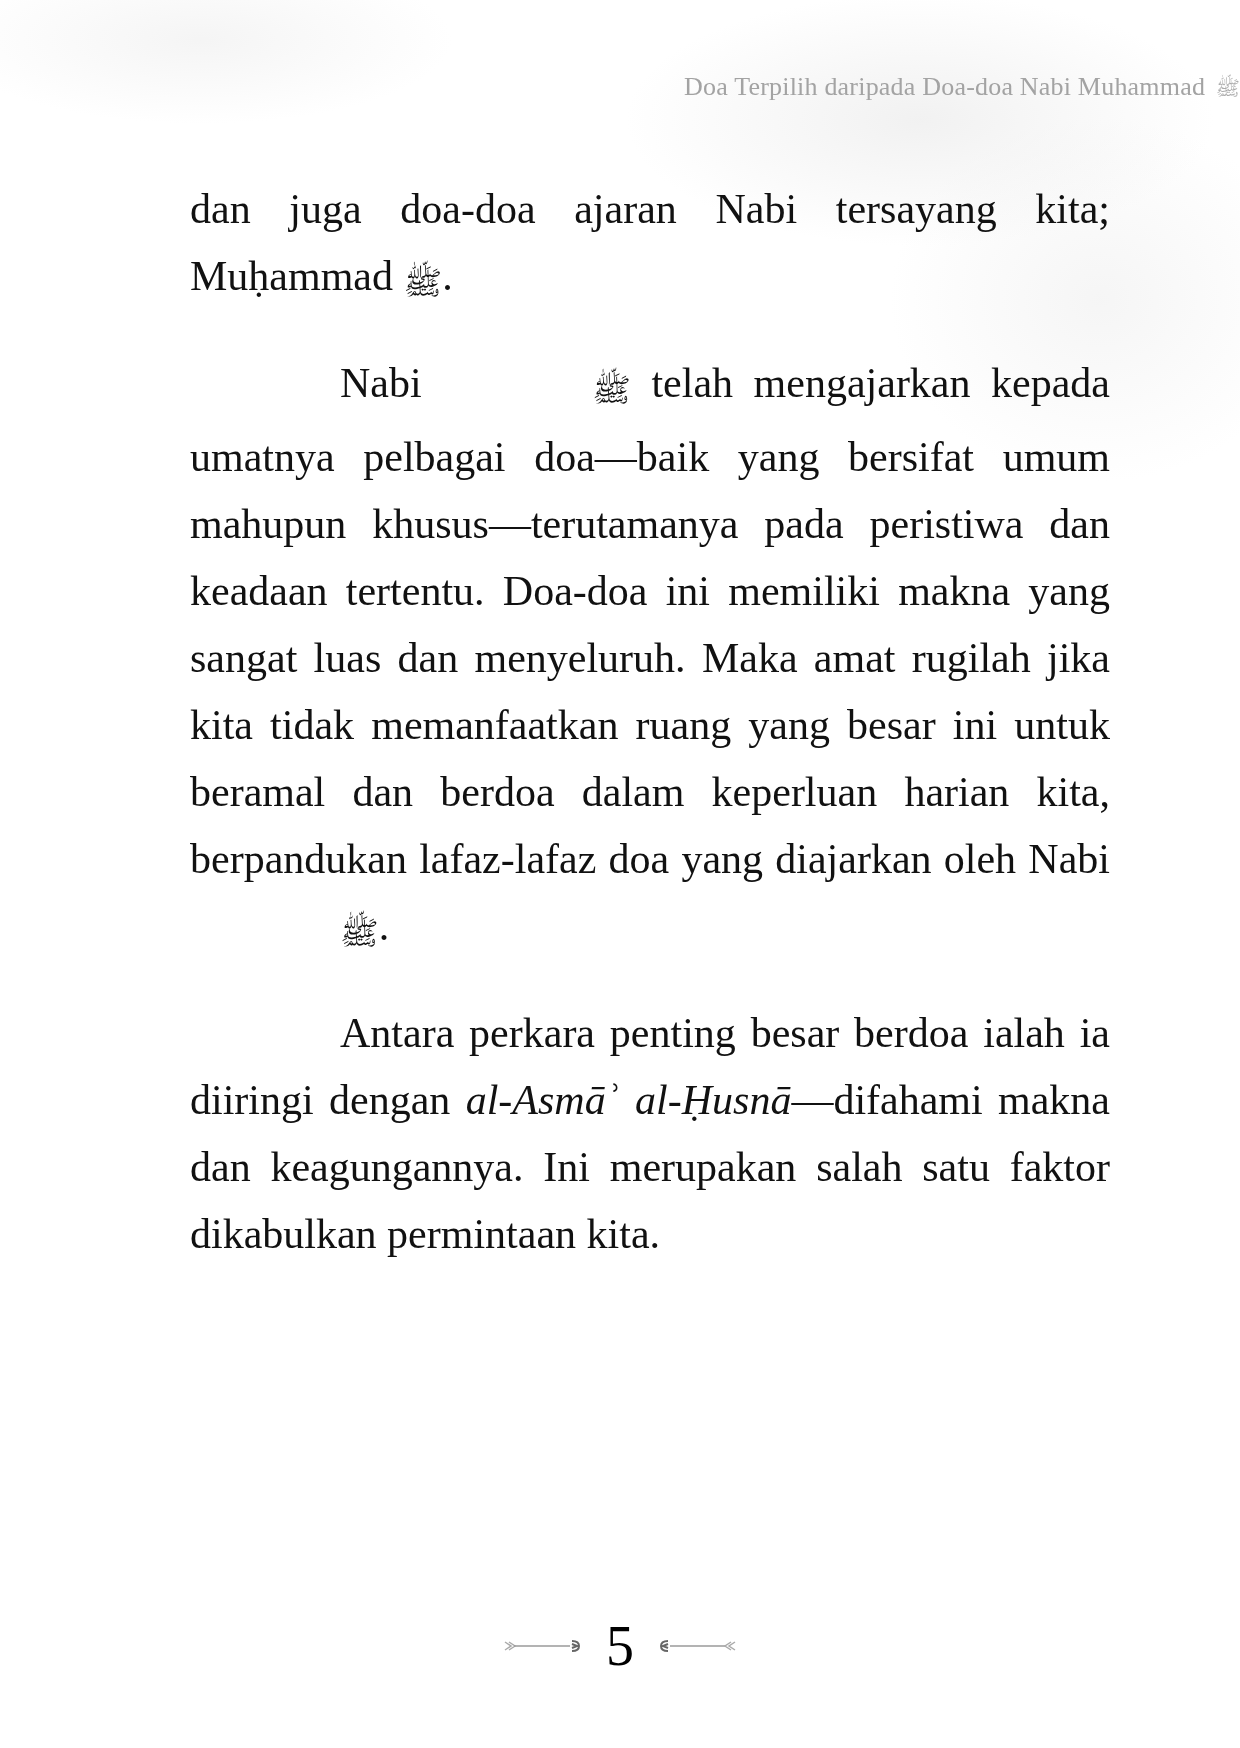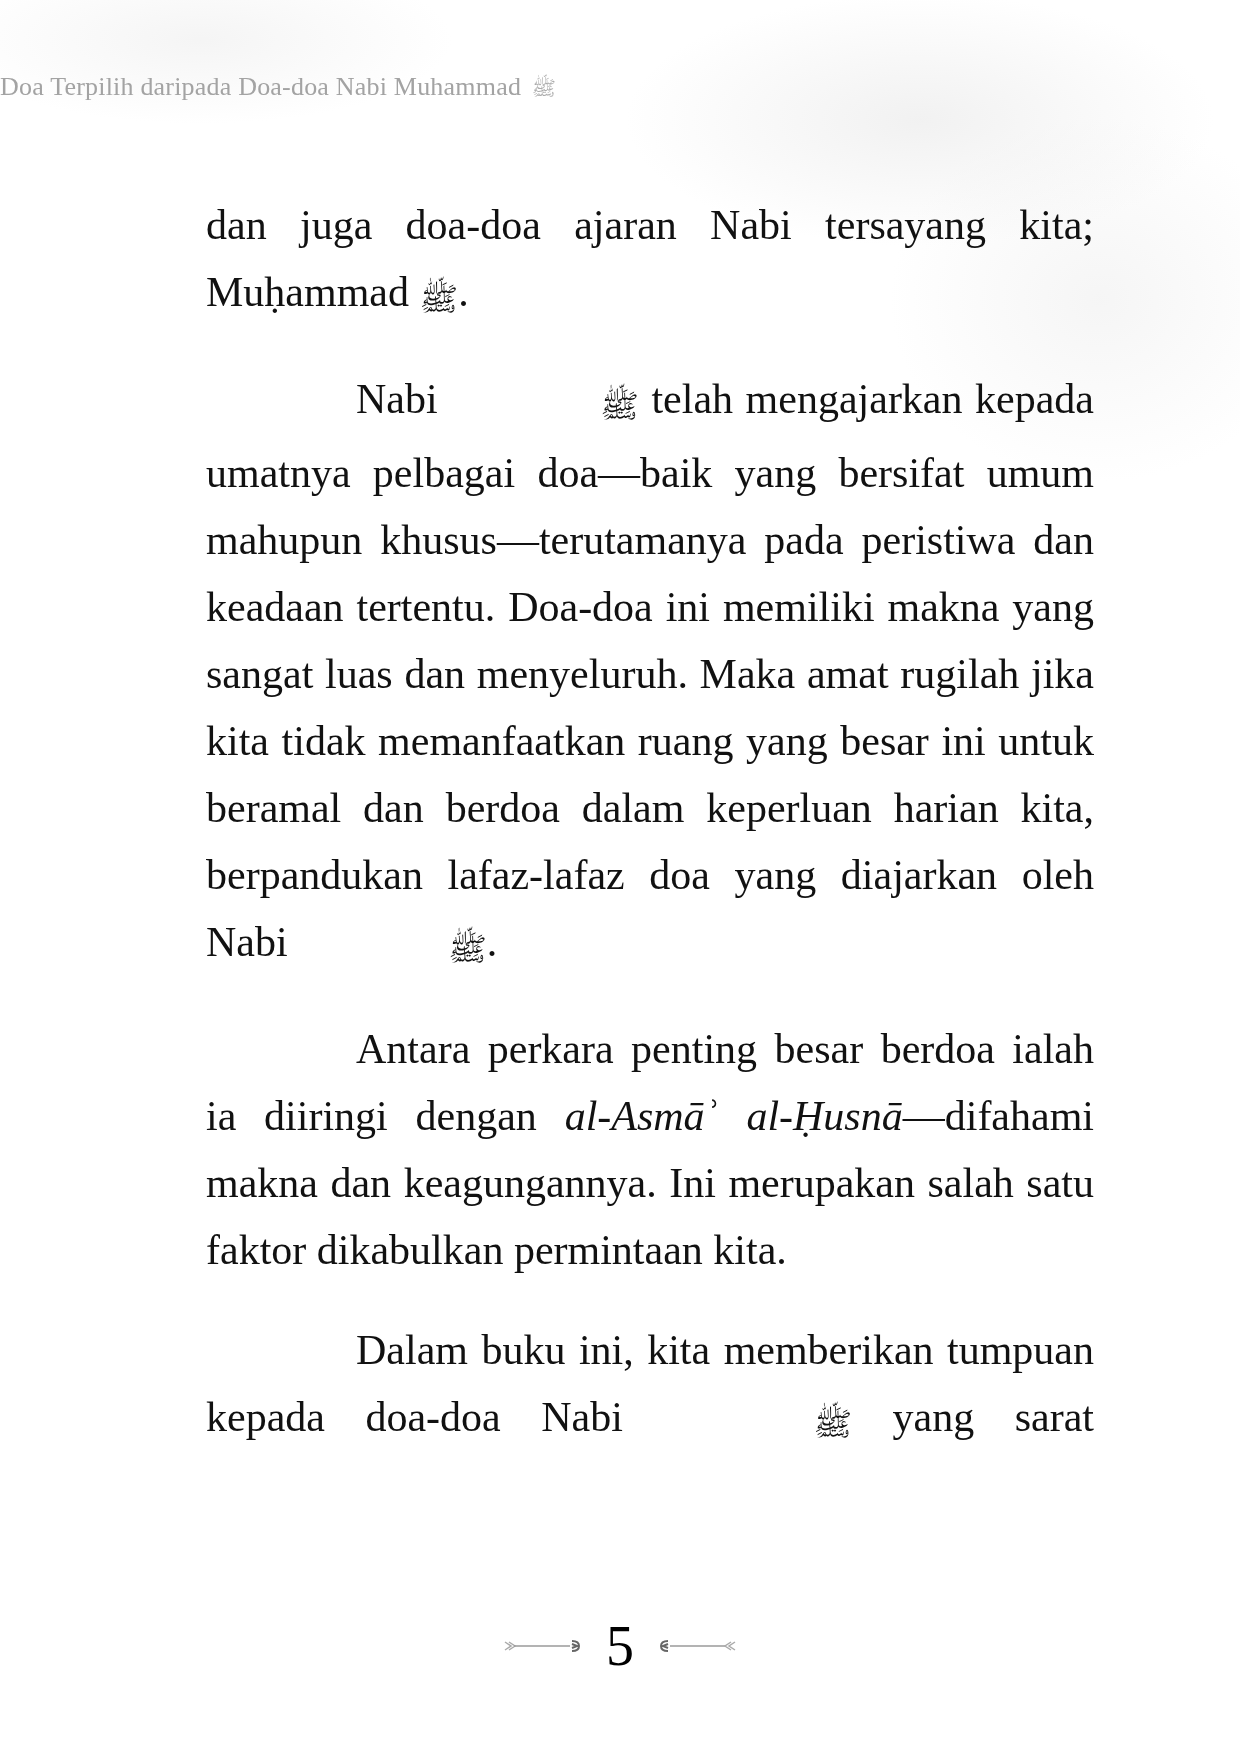--- a/index.html
+++ b/index.html
@@ -11,30 +11,30 @@
   }
   .bg-swirl {
     position: absolute; left: 0; top: 0; width: 1240px; height: 520px;
     background:
       radial-gradient(ellipse 420px 180px at 920px 120px, rgba(230,230,230,0.55), rgba(255,255,255,0) 70%),
       radial-gradient(ellipse 300px 260px at 1100px 300px, rgba(236,236,236,0.5), rgba(255,255,255,0) 70%),
       radial-gradient(ellipse 360px 120px at 200px 40px, rgba(238,238,238,0.6), rgba(255,255,255,0) 70%);
     pointer-events: none;
   }
   .running-header {
-    position: absolute; top: 72px; left: 0; width: 1240px; text-align: left;
+    position: absolute; top: 72px; left: 0; width: 1240px; text-align: right;
     font-size: 26px; color: #a3a3a3; letter-spacing: 0.2px;
     font-family: "Liberation Serif", serif;
   }
   .running-header .pbuh-small { font-size: 20px; color: #aaa; margin-left: 4px; }
   .body-text {
     position: absolute; left: 190px; width: 920px; top: 176px;
     font-size: 42px; line-height: 67px;
   }
-  .para { margin: 16px; text-align: justify; text-align-last: left; }
+  .para { margin: 0; text-align: justify; text-align-last: left; }
   .para.indent { text-indent: 150px; }
   .para + .para { margin-top: 33px; }
   .pbuh { font-size: 32px; display: inline-block; vertical-align: -4px; }
   em { }
   .folio {
     position: absolute; top: 1618px; left: 0; width: 1240px;
     display: flex; align-items: center; justify-content: center; gap: 24px;
   }
   .folio .num { font-size: 56px; color: #000; line-height: 1; }
   .orn { display: flex; align-items: center; }
@@ -53,23 +53,20 @@
 <div class="body-text">
   <p class="para">
     <span>dan juga doa-doa ajaran Nabi tersayang kita; Muḥammad </span><span class="pbuh">ﷺ</span><span>.</span>
   </p>
   <p class="para indent">
     <span>Nabi </span><span class="pbuh">ﷺ</span><span> telah mengajarkan kepada umatnya pelbagai doa—baik yang bersifat umum mahupun khusus—terutamanya pada peristiwa dan keadaan tertentu. Doa-doa ini memiliki makna yang sangat luas dan menyeluruh. Maka amat rugilah jika kita tidak memanfaatkan ruang yang besar ini untuk beramal dan berdoa dalam keperluan harian kita, berpandukan lafaz-lafaz doa yang diajarkan oleh Nabi </span><span class="pbuh">ﷺ</span><span>.</span>
   </p>
   <p class="para indent">
     <span>Antara perkara penting besar berdoa ialah ia diiringi dengan </span><em>al-Asmāʾ al-Ḥusnā</em><span>—difahami makna dan keagungannya. Ini merupakan salah satu faktor dikabulkan permintaan kita.</span>
   </p>
-  <p class="para indent" style="text-align-last: justify;">
-    <span>Dalam buku ini, kita memberikan tumpuan kepada doa-doa Nabi </span><span class="pbuh">ﷺ</span><span> yang sarat</span>
-  </p>
 </div>
 
 <div class="folio">
   <span class="orn">
     <svg width="80" height="20" viewBox="0 0 80 20">
       <path d="M3 6 L9 10 L3 14 M7 6 L13 10 L7 14" stroke="#aaa" stroke-width="1.5" fill="none"></path>
       <line x1="12" y1="10" x2="68" y2="10" stroke="#9a9a9a" stroke-width="1.6"></line>
       <path d="M70 5 Q77 5 77 10 Q77 15 70 15 M70 8 L75 10 L70 12" stroke="#666" stroke-width="2" fill="none"></path>
     </svg>
   </span>

